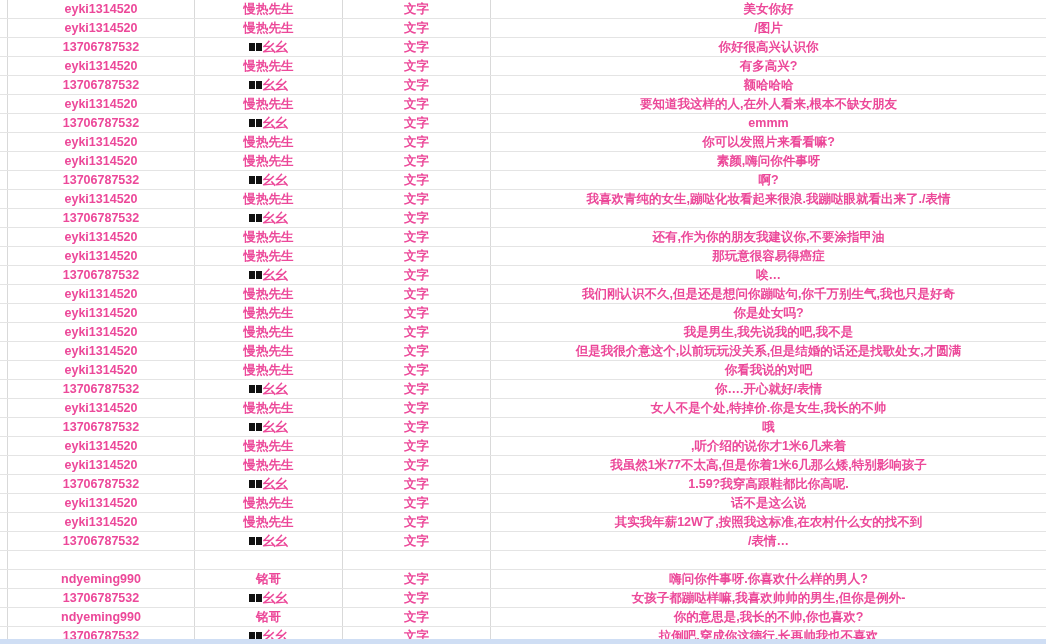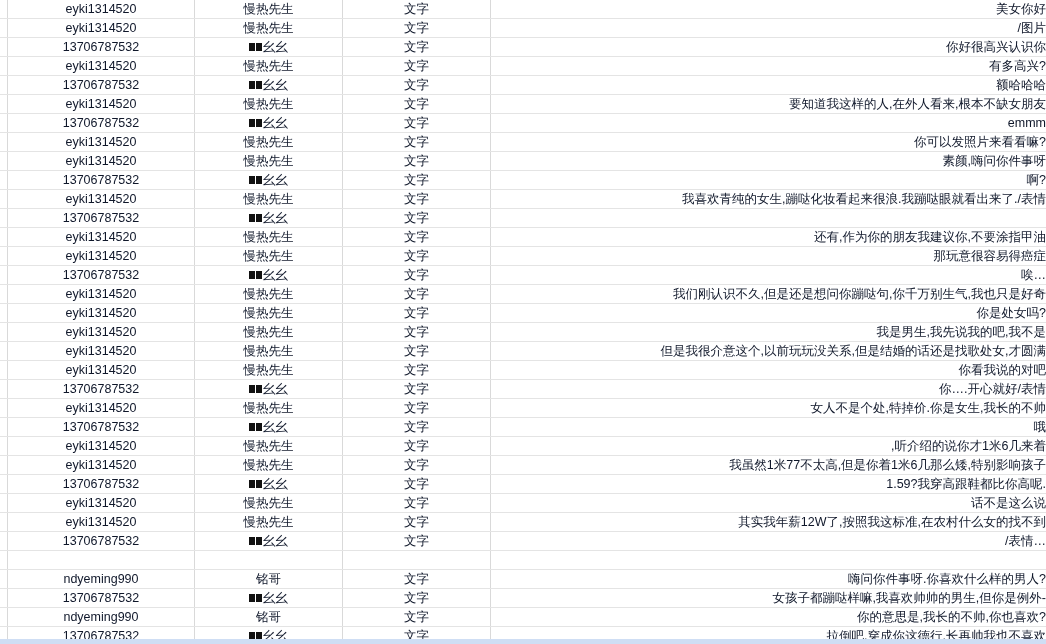--- a/index.html
+++ b/index.html
@@ -3,37 +3,38 @@
 <meta charset="utf-8">
 <style>
   html,body{margin:0;padding:0;background:#fff;}
   #sheet{
     position:relative;
     width:1046px;height:644px;
     overflow:hidden;
     background:#ffffff;
     font-family:"Liberation Sans","DejaVu Sans",sans-serif;
     font-size:12.5px;
-    color:#0f172a;
+    color:#ec4899;
+    font-weight:bold;
   }
   .row{display:flex;height:19px;box-sizing:border-box;border-bottom:1px solid #e4e4e4;}
   .cell{
     box-sizing:border-box;
     height:100%;
     line-height:18px;
     text-align:center;
     white-space:nowrap;
     overflow:hidden;
     border-right:1px solid #d9d9d9;
   }
   .c0{width:8px;}
   .c1{width:187px;}
   .c2{width:148px;}
   .c3{width:148px;}
-  .c4{flex:1;border-right:none;text-align:right;}
+  .c4{flex:1;border-right:none;}
   .emoji-glyph{
     display:inline-block;
     width:13px;height:9px;
     margin-right:1px;
     background:
       linear-gradient(#111,#111) 0 1px/6px 8px no-repeat,
       linear-gradient(#111,#111) 7px 1px/6px 8px no-repeat;
     vertical-align:baseline;
   }
   .bottom-strip{

